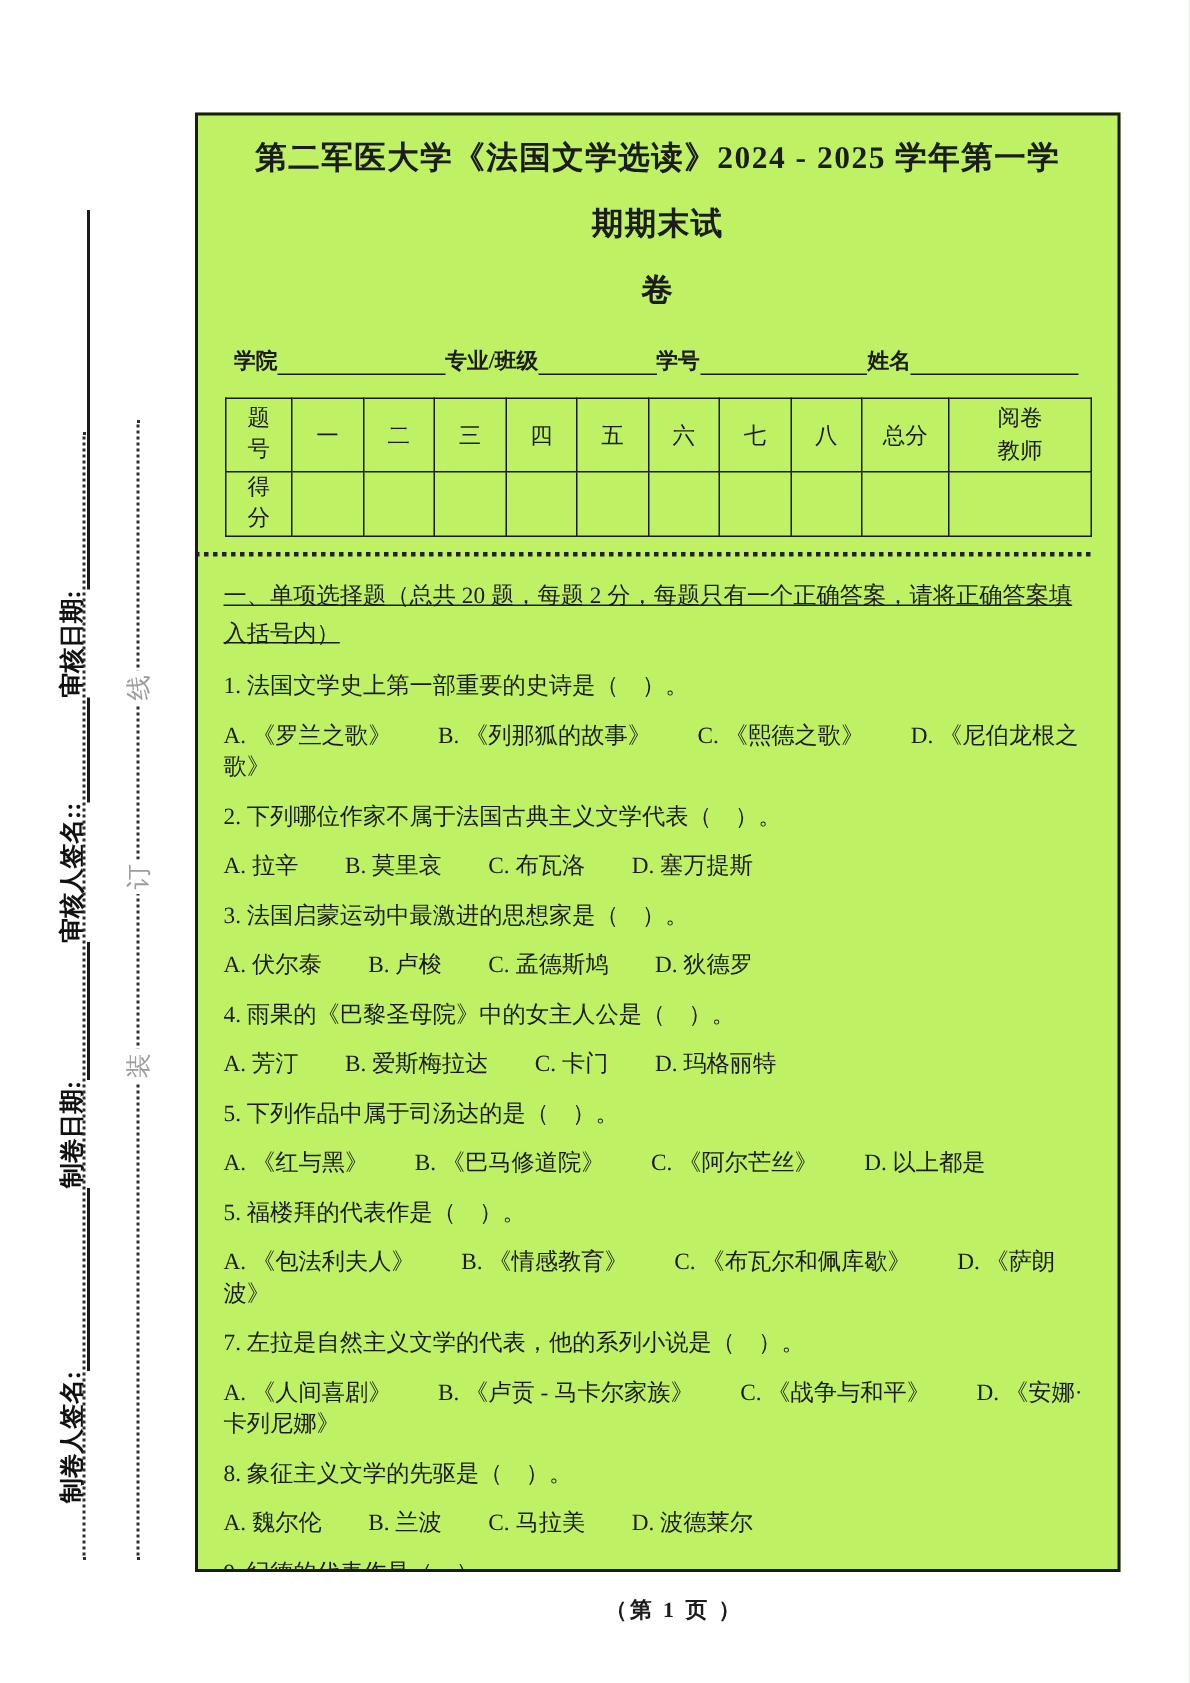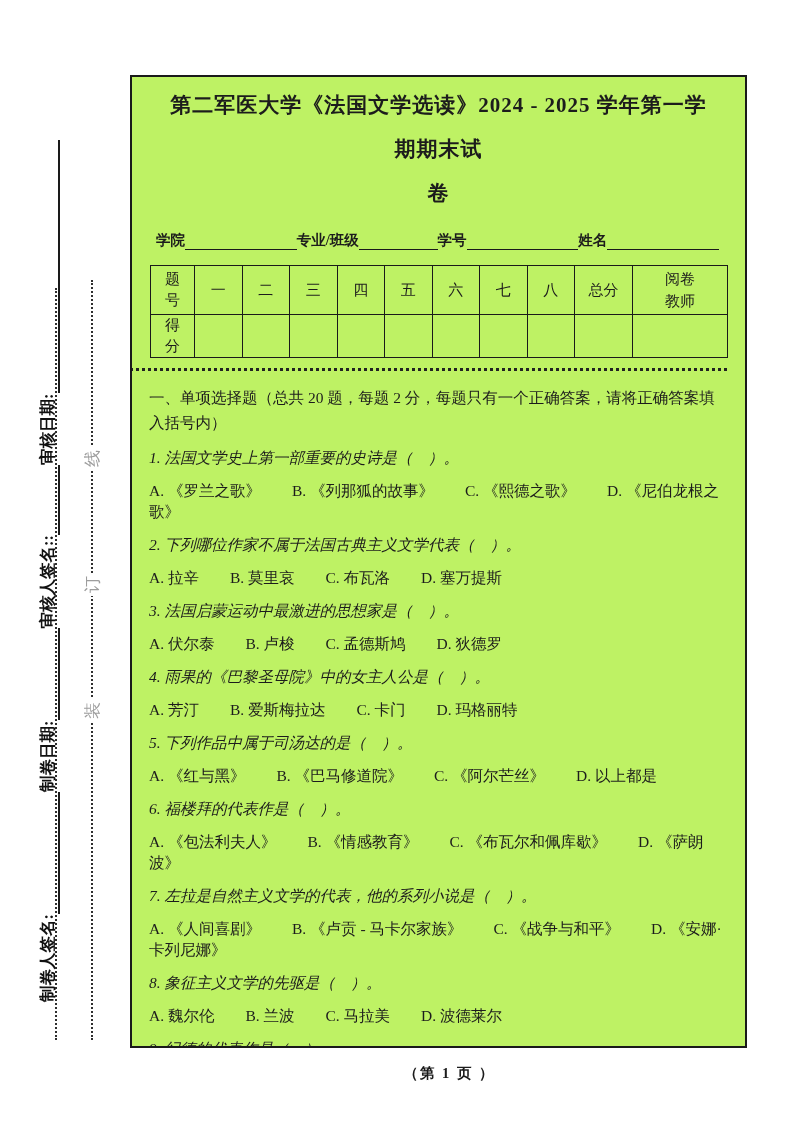--- a/index.html
+++ b/index.html
@@ -24,23 +24,23 @@
 
   table.score-table { margin:15px 0 1px 18px; border-collapse:collapse; table-layout:fixed;
                       width:577px; font-size:15px;border-radius:19px; }
   table.score-table td { border:1.5px solid #1a1a1a; text-align:center; vertical-align:middle; padding:0; }
   tr.hdr td { height:48px; } tr.scr td { height:40px; }
   .vwrap  { width:1.3em; margin:0 auto; word-break:break-all; line-height:21px; }
   .grader { width:2.1em; margin:0 auto; word-break:break-all; line-height:22px; }
 
   .dots-separator { margin:10px 0 0 -2px; width:597px; height:0; border-top:3px dotted #222; }
 
-  .section-heading { margin:14px 15px 0 17px; font-size:15.5px; line-height:1.62; }
+  .section-heading { margin:14px 15px 0 17px; font-size:15.5px; line-height:1.62;text-decoration:underline; }
   .questions { margin:0 15px 0 17px; font-size:15.5px; line-height:21px; }
-  .q-stem { margin-top:12px;font-style:italic; }
+  .q-stem { margin-top:12px; }
   .q-opts { margin-top:12px; }
 
   .page-footer { position:absolute; left:141px; top:1064px; width:617px; text-align:center;
                  font-size:14.5px; font-weight:bold; letter-spacing:2px; }
 
   
   .sidebar-fields {
     position:absolute; left:14px; top:1002px; width:862px; height:46px;
     transform:rotate(-90deg); transform-origin:0 0;
     display:flex; align-items:flex-end;
@@ -157,21 +157,21 @@
       <div class="q-stem">1. 法国文学史上第一部重要的史诗是（　）。</div>
       <div class="q-opts">A. 《罗兰之歌》　　B. 《列那狐的故事》　　C. 《熙德之歌》　　D. 《尼伯龙根之歌》</div>
       <div class="q-stem">2. 下列哪位作家不属于法国古典主义文学代表（　）。</div>
       <div class="q-opts">A. 拉辛　　B. 莫里哀　　C. 布瓦洛　　D. 塞万提斯</div>
       <div class="q-stem">3. 法国启蒙运动中最激进的思想家是（　）。</div>
       <div class="q-opts">A. 伏尔泰　　B. 卢梭　　C. 孟德斯鸠　　D. 狄德罗</div>
       <div class="q-stem">4. 雨果的《巴黎圣母院》中的女主人公是（　）。</div>
       <div class="q-opts">A. 芳汀　　B. 爱斯梅拉达　　C. 卡门　　D. 玛格丽特</div>
       <div class="q-stem">5. 下列作品中属于司汤达的是（　）。</div>
       <div class="q-opts">A. 《红与黑》　　B. 《巴马修道院》　　C. 《阿尔芒丝》　　D. 以上都是</div>
-      <div class="q-stem">6. 福楼拜的代表作是（　）。</div>
+      <div class="q-stem">5. 福楼拜的代表作是（　）。</div>
       <div class="q-opts">A. 《包法利夫人》　　B. 《情感教育》　　C. 《布瓦尔和佩库歇》　　D. 《萨朗波》</div>
       <div class="q-stem">7. 左拉是自然主义文学的代表，他的系列小说是（　）。</div>
       <div class="q-opts">A. 《人间喜剧》　　B. 《卢贡 - 马卡尔家族》　　C. 《战争与和平》　　D. 《安娜·卡列尼娜》</div>
       <div class="q-stem">8. 象征主义文学的先驱是（　）。</div>
       <div class="q-opts">A. 魏尔伦　　B. 兰波　　C. 马拉美　　D. 波德莱尔</div>
       <div class="q-stem">9. 纪德的代表作是（　）。</div>
     </div>
 </div>
 
 <div class="page-footer">（第 1 页 ）</div>

